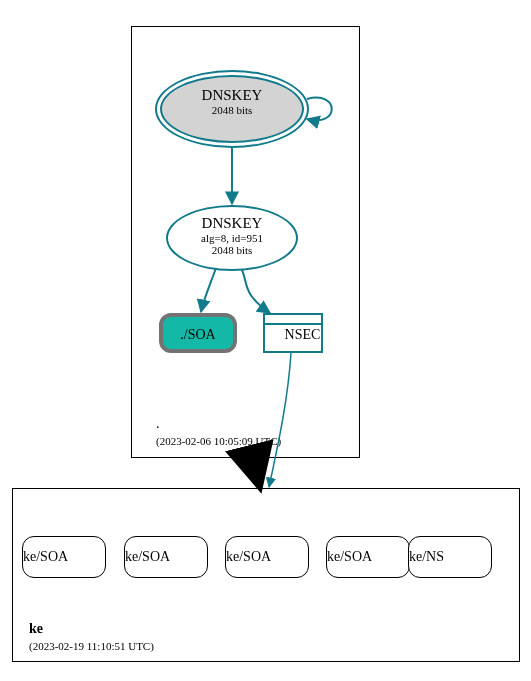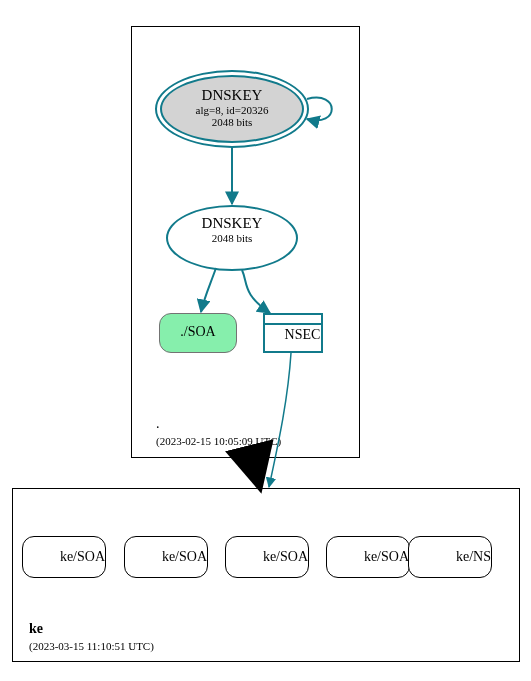--- a/index.html
+++ b/index.html
@@ -72,23 +72,23 @@
   .zsk .t2 { font-size: 11px; }
   .zsk .t3 { font-size: 11px; }
 
   
   .soa-root {
     position: absolute;
     left: 159px;
     top: 313px;
     width: 78px;
     height: 40px;
-    border: 1px solid #737373;
+    border: 4px solid #737373;
     border-radius: 12px;
-    background: #86efac;
+    background: #14b8a6;
     box-sizing: border-box;
     text-align: center;
     line-height: 36px;
     font-size: 14px;
   }
 
   
   .nsec {
     position: absolute;
     left: 263px;
@@ -103,54 +103,54 @@
 
   
   .ke-node {
     position: absolute;
     width: 84px;
     height: 42px;
     border: 1.5px solid #000;
     border-radius: 12px;
     background: #ffffff;
     box-sizing: border-box;
-    text-align: right;
+    text-align: left;
     line-height: 39px;
     font-size: 14px;
   }
 
   svg.edges {
     position: absolute;
     left: 0;
     top: 0;
     pointer-events: none;
   }
 </style>
 </head>
 <body>
 
 <div class="cluster-box" style="left:131px; top:26px; width:227px; height:430px;"></div>
 
 <div class="cluster-box" style="left:12px; top:488px; width:506px; height:172px;"></div>
 
 <div class="label-main" style="left:156px; top:417px;">.</div>
-<div class="label-sub" style="left:156px; top:436px;">(2023-02-15 10:05:09 UTC)</div>
+<div class="label-sub" style="left:156px; top:436px;">(2023-02-06 10:05:09 UTC)</div>
 
 <div class="label-main" style="left:29px; top:622px;font-weight:bold;">ke</div>
-<div class="label-sub" style="left:29px; top:641px;">(2023-03-15 11:10:51 UTC)</div>
+<div class="label-sub" style="left:29px; top:641px;">(2023-02-19 11:10:51 UTC)</div>
 
 <div class="ksk-outer"></div>
 <div class="ksk-inner">
   <div class="t1">DNSKEY</div>
-  <div class="t2">alg=8, id=20326</div>
   <div class="t3">2048 bits</div>
 </div>
 
 <div class="zsk">
   <div class="t1">DNSKEY</div>
+  <div class="t2">alg=8, id=951</div>
   <div class="t3">2048 bits</div>
 </div>
 
 <div class="soa-root">./SOA</div>
 
 <div class="nsec">
   <svg width="60" height="40">
     <rect x="1" y="1" width="58" height="38" fill="#ffffff" stroke="#117a8b" stroke-width="2"></rect>
     <line x1="1" y1="11" x2="59" y2="11" stroke="#117a8b" stroke-width="2"></line>
   </svg>

